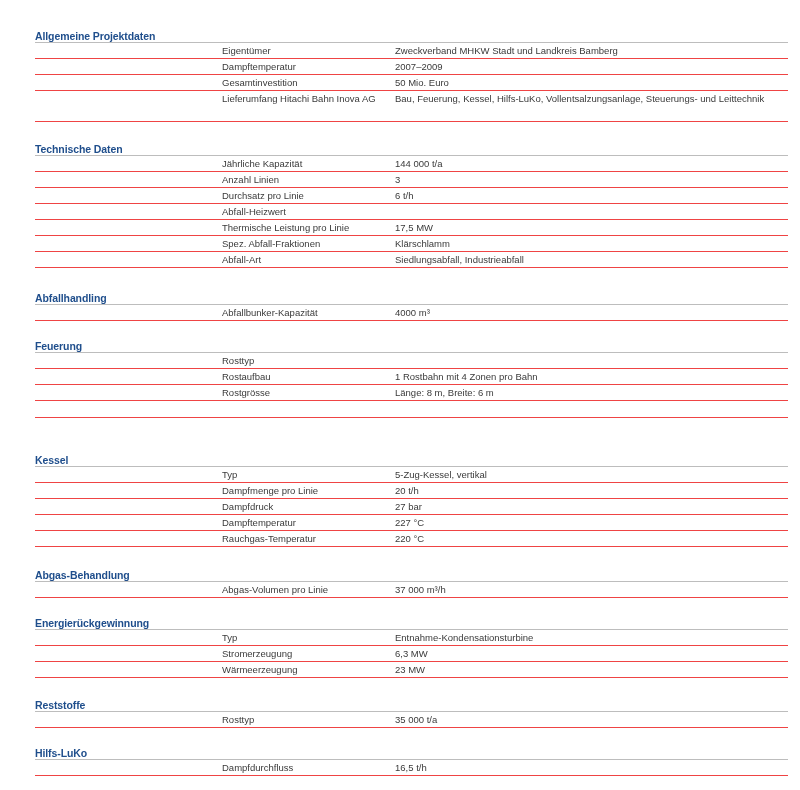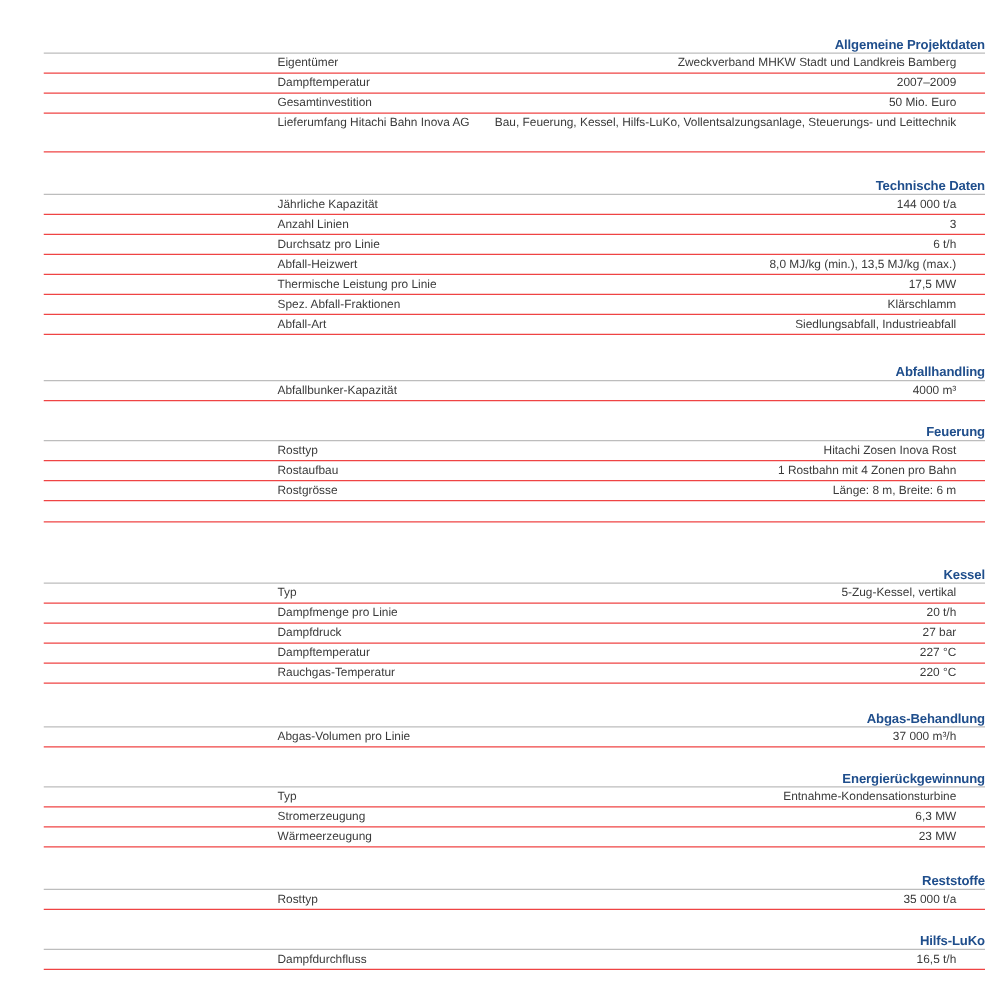--- a/index.html
+++ b/index.html
@@ -1,19 +1,19 @@
 <!DOCTYPE html>
 <html><head>
 <meta charset="utf-8">
 <style>
   html, body { margin: 0; padding: 0; background: #ffffff; }
   body { width: 800px; height: 790px; position: relative; overflow: hidden;
          font-family: "Liberation Sans", sans-serif; color: #3a3a3a; }
   .doc { position: absolute; left: 35px; top: 0; width: 753px; }
-  .section { position: absolute; left: 0; width: 753px; text-align: right; }
+  .section { position: absolute; left: 0; width: 753px; }
   .sec-title { font-size: 10.5px; font-weight: bold; color: #1f4e8c; height: 12px; line-height: 12px; letter-spacing: -0.1px; }
   .rule { height: 0; border-top: 1px solid #bdbdbd; }
   .row { position: relative; height: 15px; border-bottom: 1px solid #ef4444; font-size: 9.5px; line-height: 15px; }
   .row.tall { height: 30px; }
   .row.blank { height: 16px; }
   .lbl { position: absolute; left: 187px; top: 0; white-space: nowrap; }
   .val { position: absolute; left: 360px; top: 0; width: 370px; line-height: 15px; }
 </style>
 </head>
 <body>
@@ -51,21 +51,20 @@
     <div class="row">
         <span class="lbl">Anzahl Linien</span>
         <span class="val">3</span>
       </div>
     <div class="row">
         <span class="lbl">Durchsatz pro Linie</span>
         <span class="val">6 t/h</span>
       </div>
     <div class="row">
         <span class="lbl">Abfall-Heizwert</span>
-        <span class="val">8,0 MJ/kg (min.), 13,5 MJ/kg (max.)</span>
       </div>
     <div class="row">
         <span class="lbl">Thermische Leistung pro Linie</span>
         <span class="val">17,5 MW</span>
       </div>
     <div class="row">
         <span class="lbl">Spez. Abfall-Fraktionen</span>
         <span class="val">Klärschlamm</span>
       </div>
     <div class="row">
@@ -81,21 +80,20 @@
         <span class="lbl">Abfallbunker-Kapazität</span>
         <span class="val">4000 m³</span>
       </div>
   </div>
 
   <div class="section" style="top:340px">
     <div class="sec-title">Feuerung</div>
     <div class="rule"></div>
     <div class="row">
         <span class="lbl">Rosttyp</span>
-        <span class="val">Hitachi Zosen Inova Rost</span>
       </div>
     <div class="row">
         <span class="lbl">Rostaufbau</span>
         <span class="val">1 Rostbahn mit 4 Zonen pro Bahn</span>
       </div>
     <div class="row">
         <span class="lbl">Rostgrösse</span>
         <span class="val">Länge: 8 m, Breite: 6 m</span>
       </div>
     <div class="row blank"></div>

